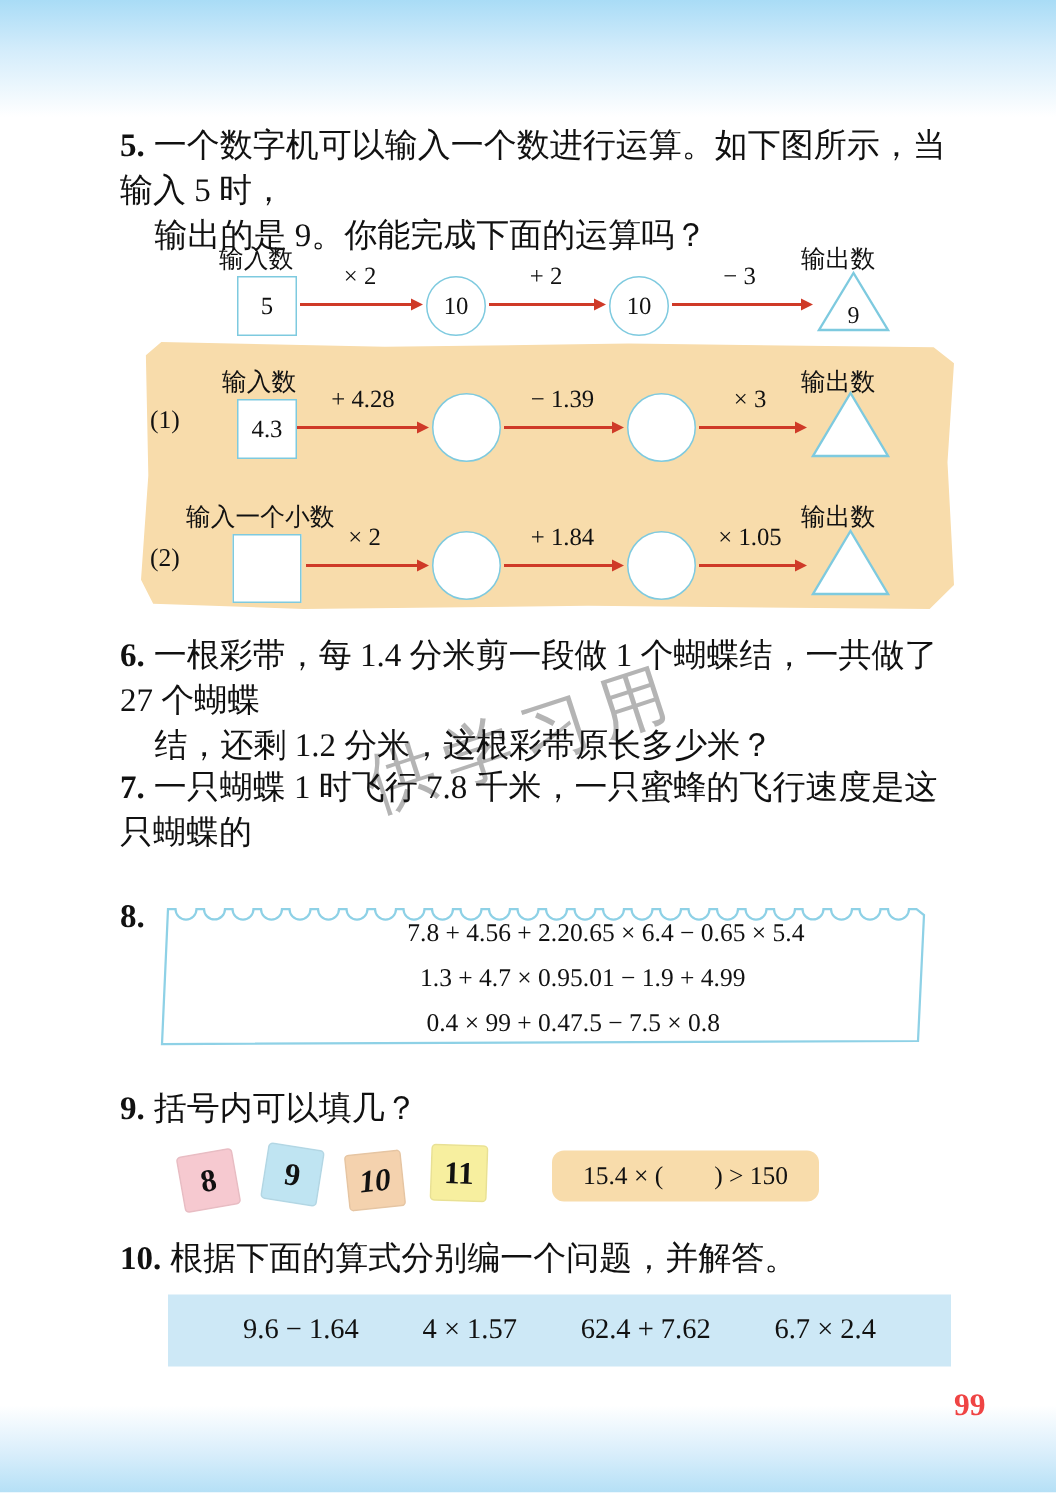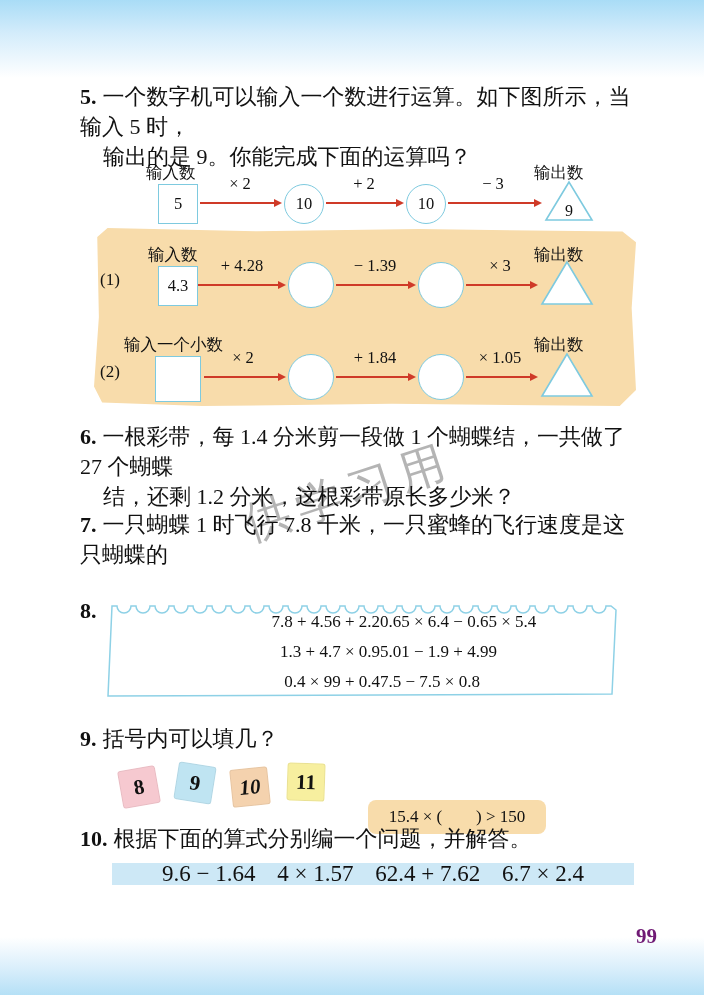--- a/index.html
+++ b/index.html
@@ -39,27 +39,27 @@
   .band{position:absolute;left:94px;top:228px;width:542px;height:178px;background:#f8dcab;
     clip-path:polygon(0.6% 5%,2.5% 0%,30% 1.8%,60% 0.6%,97.5% 2%,100% 8%,99.2% 45%,100% 91%,97% 100%,55% 98.8%,20% 100%,1.5% 98%,0% 89%,0.9% 50%);}
   
   .p8-sheet{position:absolute;left:94px;top:590px;width:542px;height:116px;}
   .p8-row{position:absolute;left:168px;width:460px;font-size:17px;white-space:nowrap;}
   .p8l{display:inline-block;width:212px;text-align:right;}
   
   .card{position:absolute;width:38px;height:38px;border-radius:3px;text-align:center;
     line-height:38px;font-size:21px;font-weight:bold;box-shadow:0 0 0 1px rgba(0,0,0,.06) inset;}
   .card-italic{font-style:italic;}
-  .pill{position:absolute;left:368px;top:800px;width:178px;height:34px;background:#f8dcab;
+  .pill{position:absolute;left:368px;top:767px;width:178px;height:34px;background:#f8dcab;
     border-radius:8px;text-align:center;line-height:34px;font-size:17px;white-space:pre;}
   
-  .p10-band{position:absolute;left:112px;top:863px;width:522px;height:22px;background:#cde8f6;
+  .p10-band{position:absolute;left:112px;top:863px;width:522px;height:48px;background:#cde8f6;
     display:flex;justify-content:space-between;align-items:center;padding:0 50px;box-sizing:border-box;
-    font-size:23px;white-space:nowrap;}
-  .page-num{position:absolute;left:636px;top:924px;font-size:21px;color:#701a75;font-weight:600;}
+    font-size:19px;white-space:nowrap;}
+  .page-num{position:absolute;left:636px;top:924px;font-size:21px;color:#ef4444;font-weight:600;}
 </style>
 </head>
 <body>
 
 <div class="sky-top"></div>
 <div class="sky-bottom"></div>
 
 <div class="prob" style="top:82px">
   <div class="pline"><span class="pnum">5.</span><span>一个数字机可以输入一个数进行运算。如下图所示，当输入 5 时，</span></div>
   <div class="pline pline2"><span>输出的是 9。你能完成下面的运算吗？</span></div>

